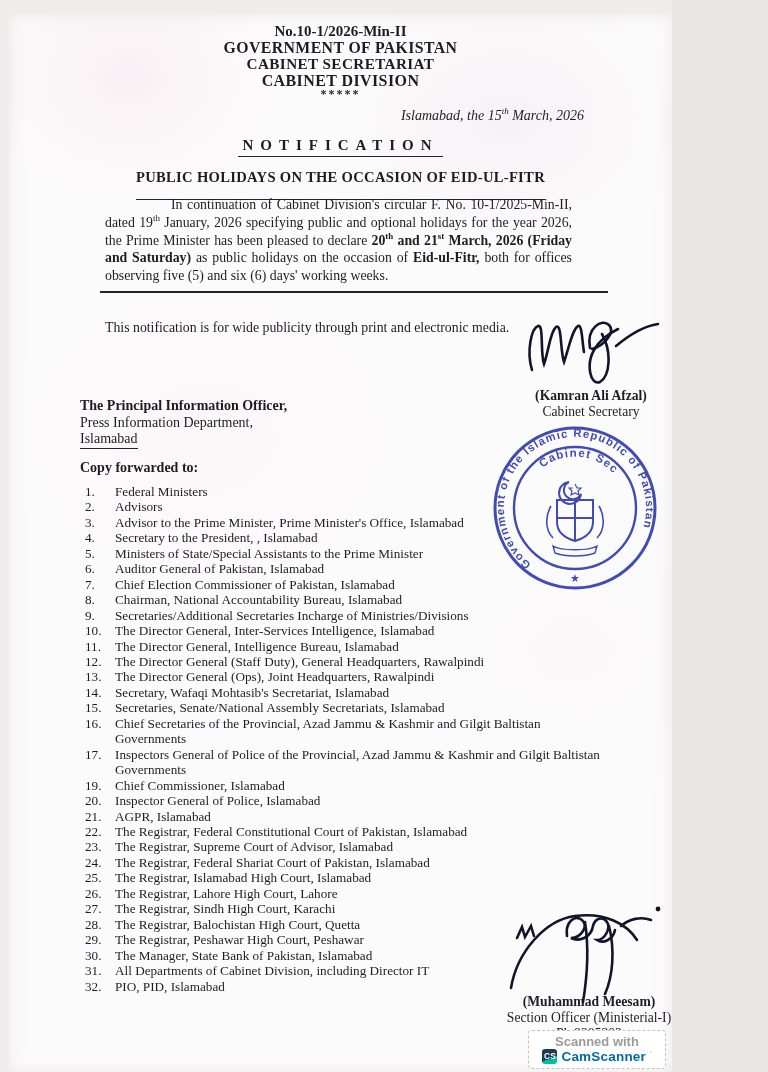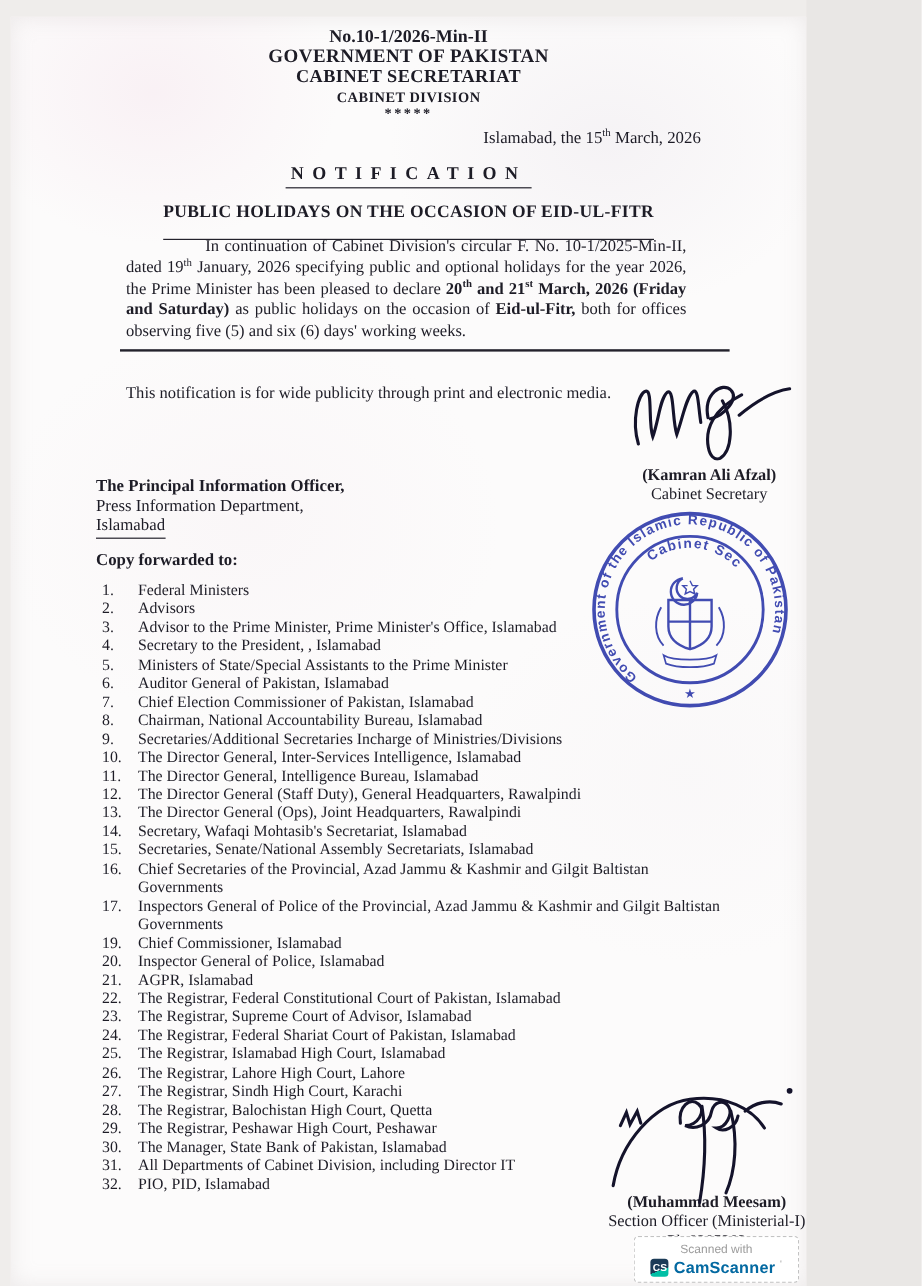--- a/index.html
+++ b/index.html
@@ -15,21 +15,21 @@
       #fcfbfb;
     box-shadow:inset 0 0 18px rgba(190,185,182,.25);
     color:#1d1c26;
   }
   .abs{position:absolute;}
   .center{left:0;right:0;text-align:center;}
   .hdr{line-height:16.5px;}
   .ref-no{font-weight:bold;font-size:15px;}
   .org{font-weight:bold;font-size:15.8px;letter-spacing:.4px;}
   .stars{font-weight:bold;font-size:12px;letter-spacing:2px;line-height:10px;}
-  .dateline{font-size:14px;}
+  .dateline{font-size:14px;font-style:italic;}
   sup{font-size:9px;vertical-align:super;line-height:0;}
   .notif-title{display:inline-block;font-weight:bold;font-size:15px;letter-spacing:7px;
     border-bottom:1.6px solid #23222c;padding:0 4px 2px 4px;}
   .subject{display:inline-block;font-weight:bold;font-size:14.6px;letter-spacing:.3px;
     border-bottom:1.6px solid #23222c;padding-bottom:13px;}
   .body-para{font-size:13.8px;line-height:17.8px;text-align:justify;text-indent:66px;}
   .sep{border-top:2.6px solid #23222c;}
   .publicity{font-size:13.8px;margin-top:25px;}
   .sig-block{text-align:center;font-size:13.6px;line-height:16px;}
   .sig-name{font-weight:bold;}
@@ -43,39 +43,39 @@
   .list-row .txt{flex:1 1 auto;}
   .sig-svg path, .sig-svg circle{stroke:#14132b;fill:none;stroke-width:2.6;stroke-linecap:round;}
   .sig-svg .dot{fill:#14132b;stroke:none;}
   .stamp{opacity:.88;}
   .cam-badge{
     position:absolute;right:6px;bottom:3px;width:136px;height:37px;
     background:#fff;border:1.6px dashed #c3c3c3;border-radius:4px;
     display:flex;flex-direction:column;align-items:center;justify-content:center;
     font-family:"Liberation Sans", sans-serif;gap:1px;
   }
-  .cam-top{font-size:10px;color:#9b9b9b;line-height:12px;}
+  .cam-top{font-size:13px;color:#9b9b9b;line-height:12px;font-weight:bold;}
   .cam-row{display:flex;align-items:center;gap:4px;}
   .cs-logo{width:15px;height:15px;border-radius:3px;
     background:linear-gradient(160deg,#1c3b57 62%,#00bfa5 62%);
     color:#fff;font-size:8.5px;font-weight:bold;display:flex;align-items:center;justify-content:center;}
   .cam-name{font-size:13.5px;font-weight:bold;color:#0369a1;letter-spacing:.2px;}
   .cam-tm{font-size:8px;color:#9b9b9b;align-self:flex-start;}
 </style>
 </head>
 <body>
 
 <div class="viewport">
   <div class="paper">
 
     <div class="abs center hdr" style="top:9px;">
       <div class="ref-no">No.10-1/2026-Min-II</div>
       <div class="org">GOVERNMENT OF PAKISTAN</div>
       <div class="org" style="font-size:15.2px;">CABINET SECRETARIAT</div>
-      <div class="org" style="font-size:12px;">CABINET DIVISION</div>
+      <div class="org" style="font-size:16px;">CABINET DIVISION</div>
       <div class="stars">*****</div>
     </div>
 
     <div class="abs dateline" style="top:94px;right:88px;">
       <span>Islamabad, the 15</span><sup>th</sup><span> March, 2026</span>
     </div>
 
     <div class="abs center" style="top:122px;">
       <span class="notif-title">NOTIFICATION</span>
     </div>

